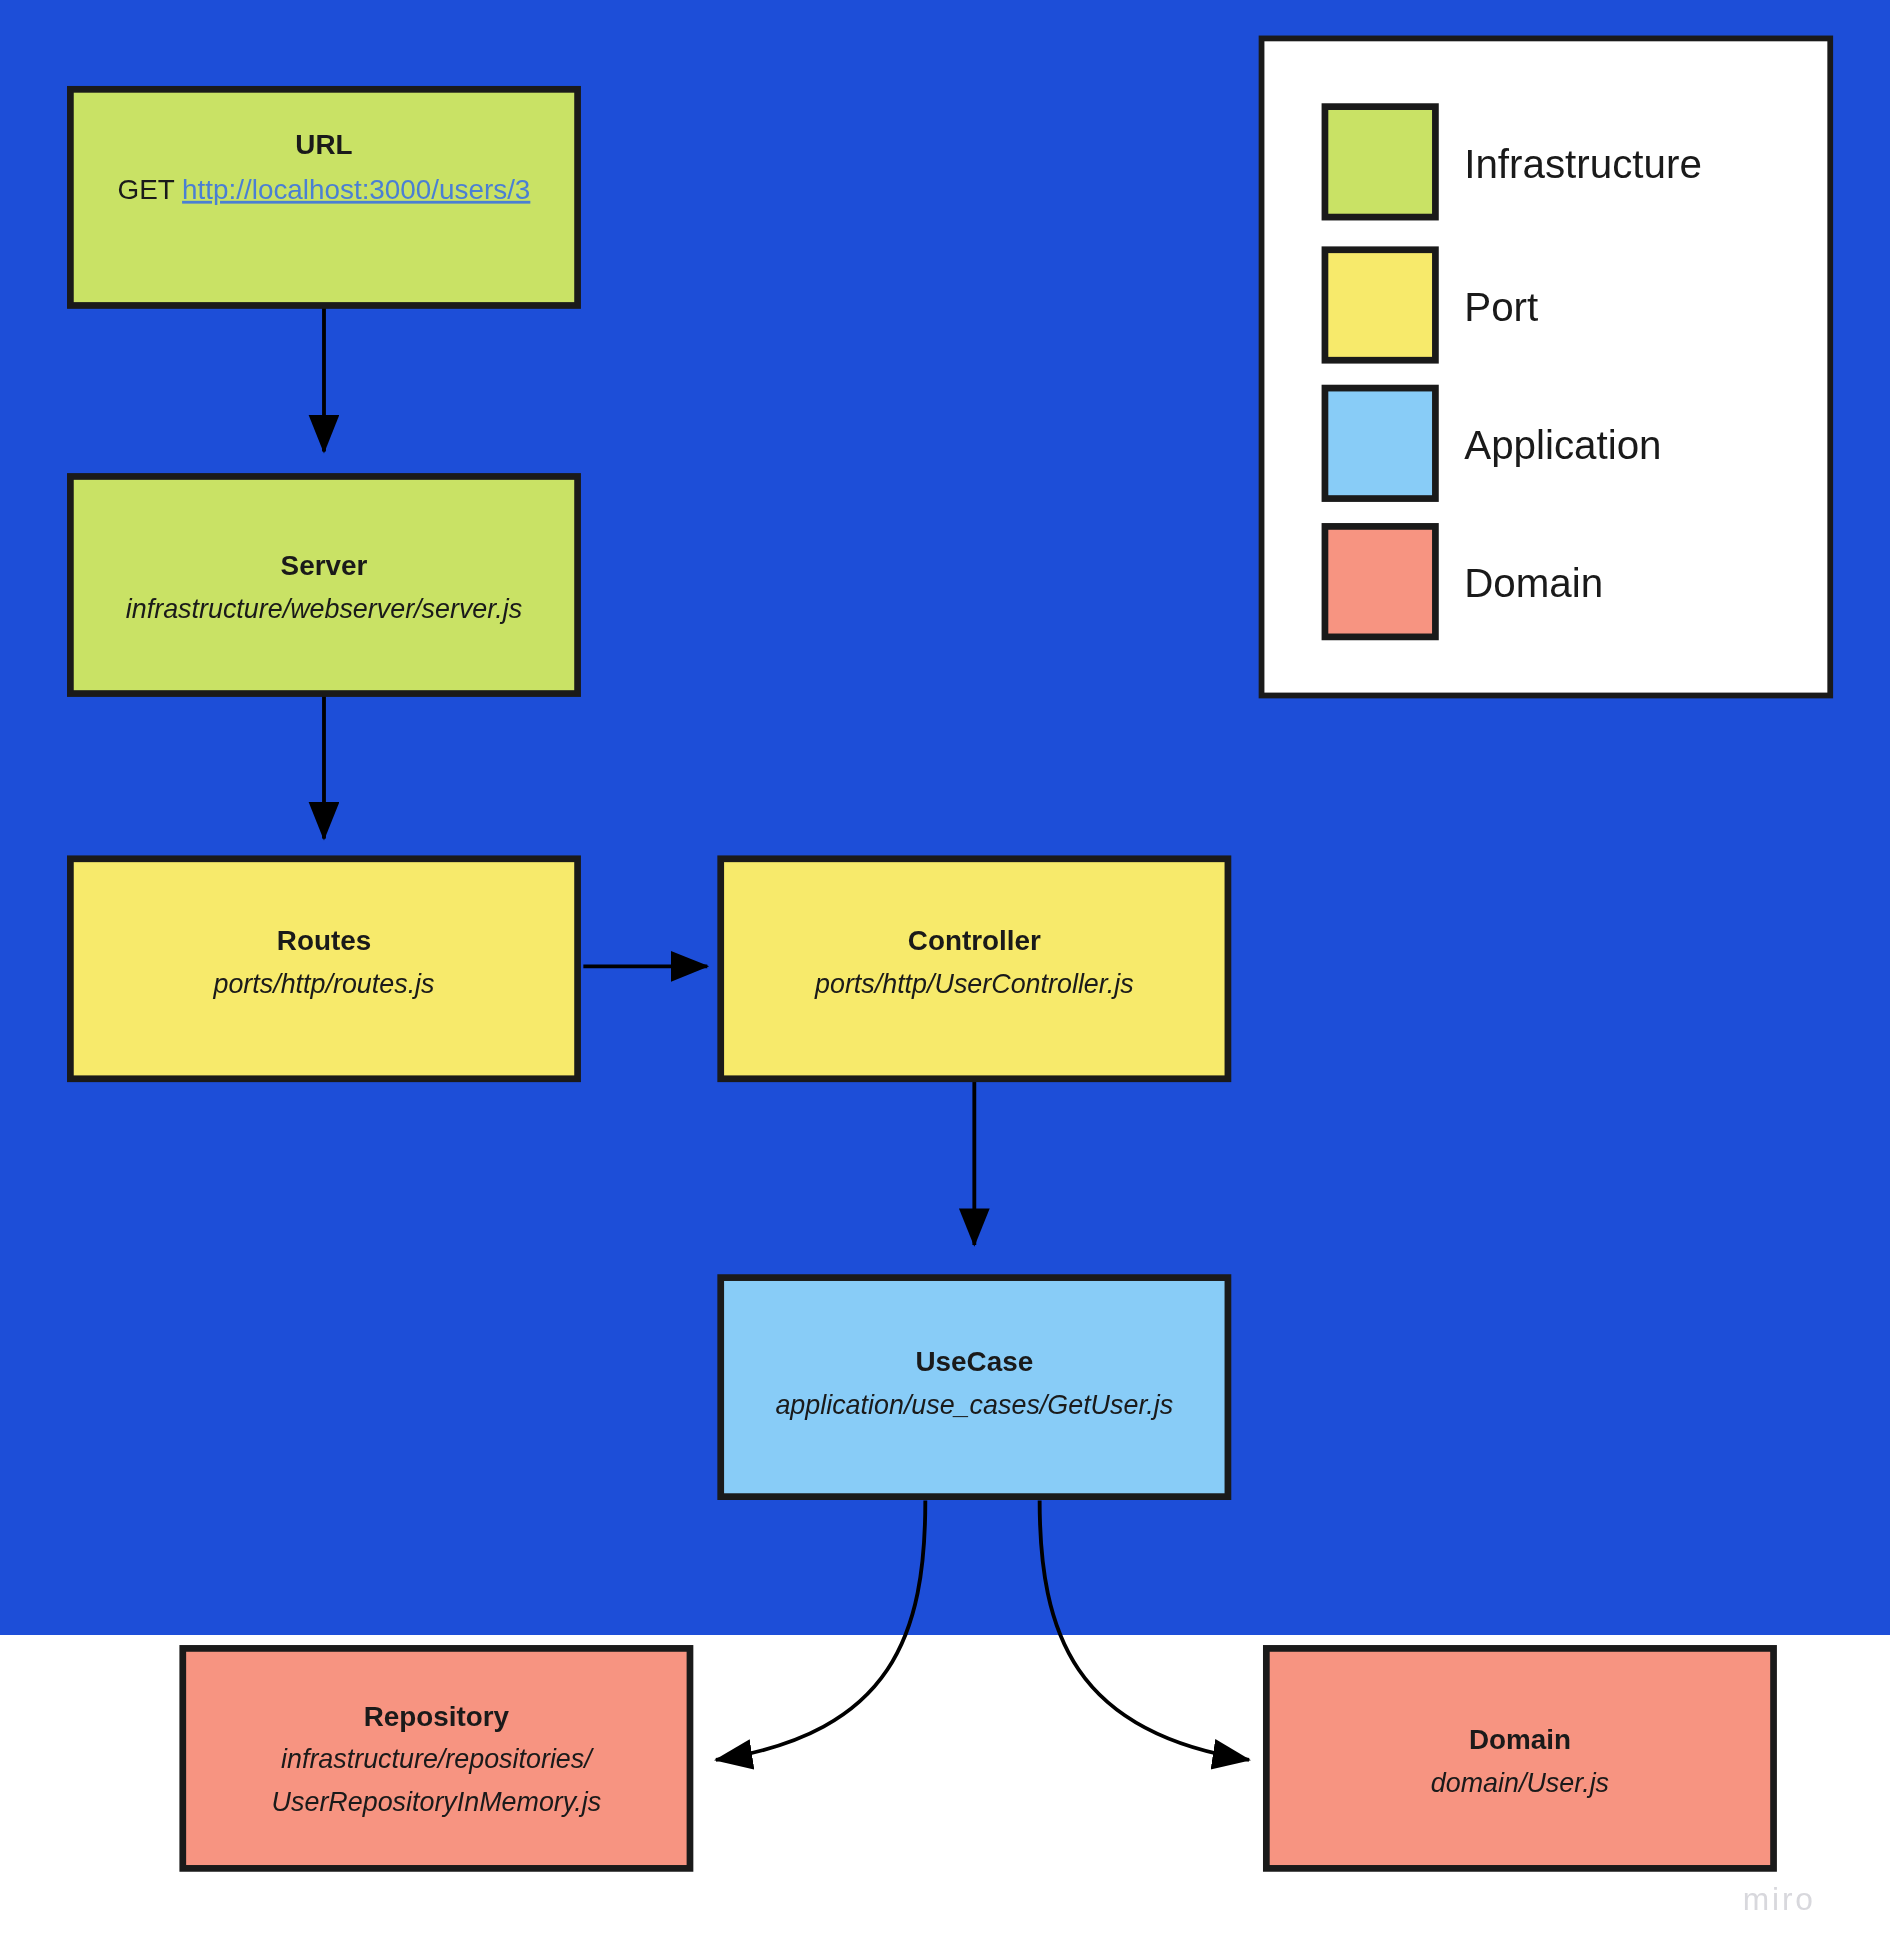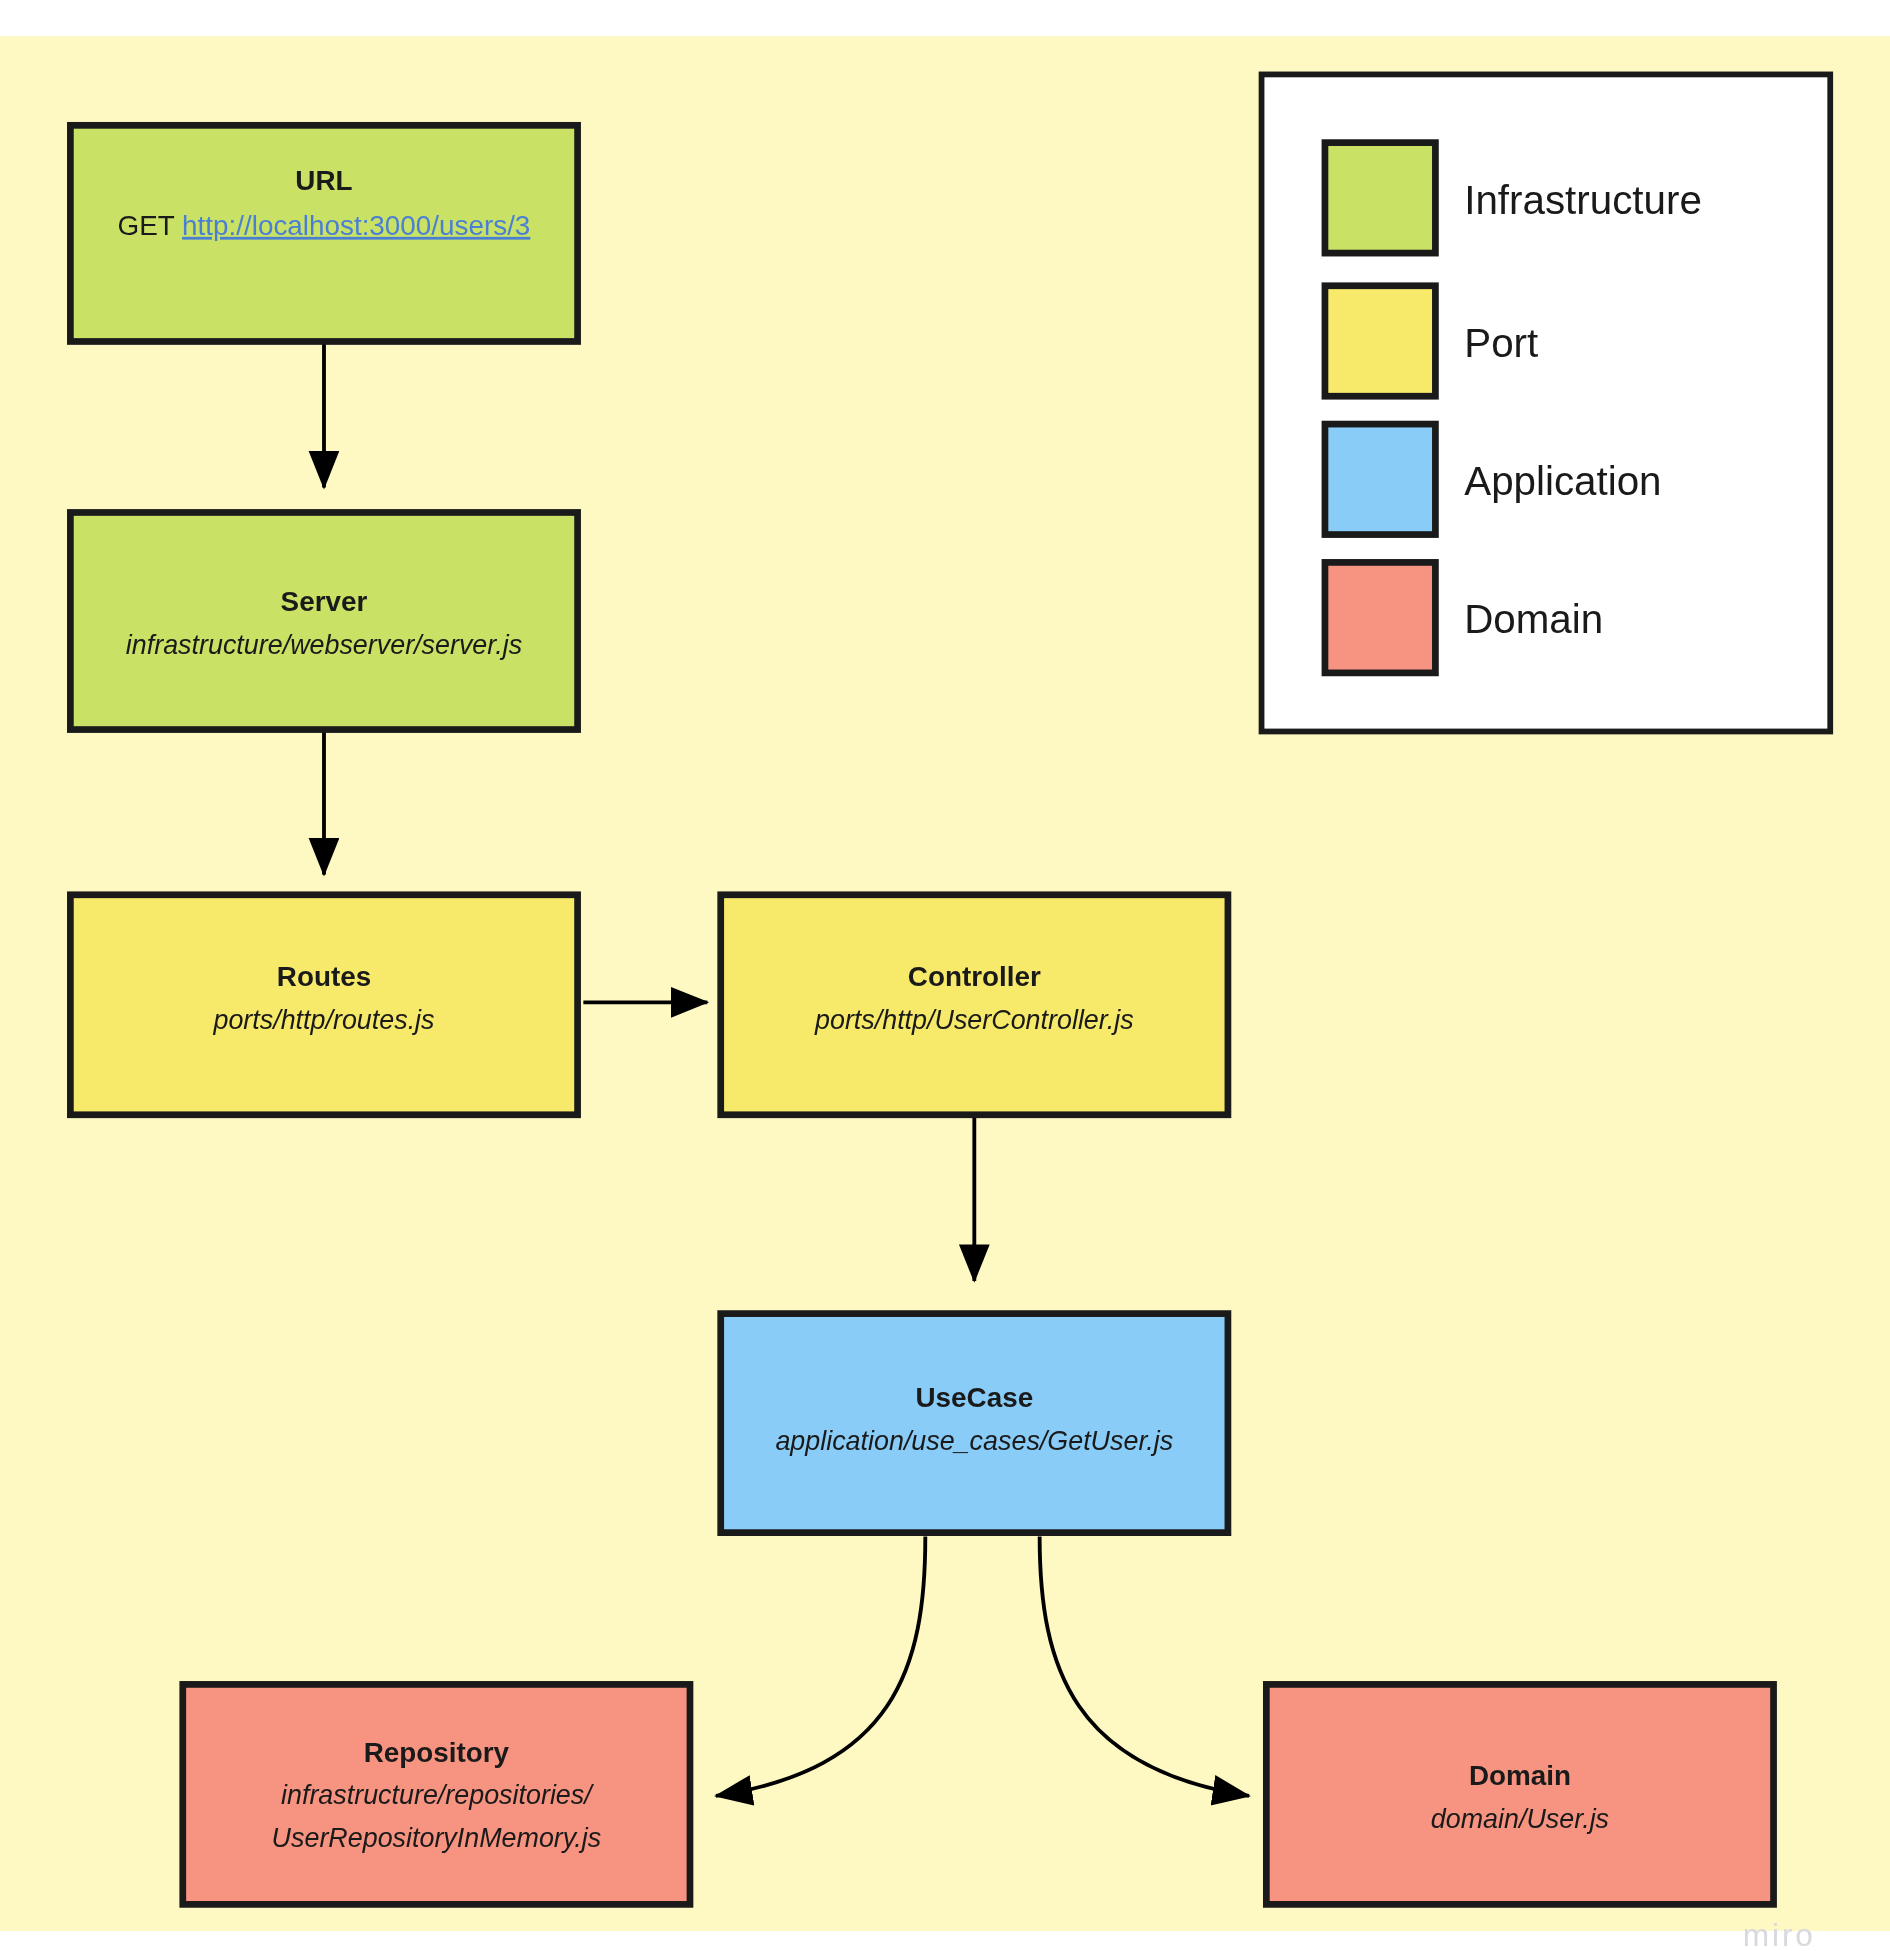--- a/index.html
+++ b/index.html
@@ -9,23 +9,22 @@
   }
   body {
     width: 1891px;
     height: 1951px;
     font-family: "Liberation Sans", sans-serif;
     overflow: hidden;
   }
   #diagram-root {
     position: relative;
     width: 1891px;
-    height: 1895px;
-    background: #fef9c3;
-    margin-top: 36px;
+    height: 1635px;
+    background: #1d4ed8;
   }
   svg.canvas {
     position: absolute;
     top: 0;
     left: 0;
     width: 1891px;
     height: 1951px;
   }
   .node-title {
     font-family: "Liberation Sans", sans-serif;

